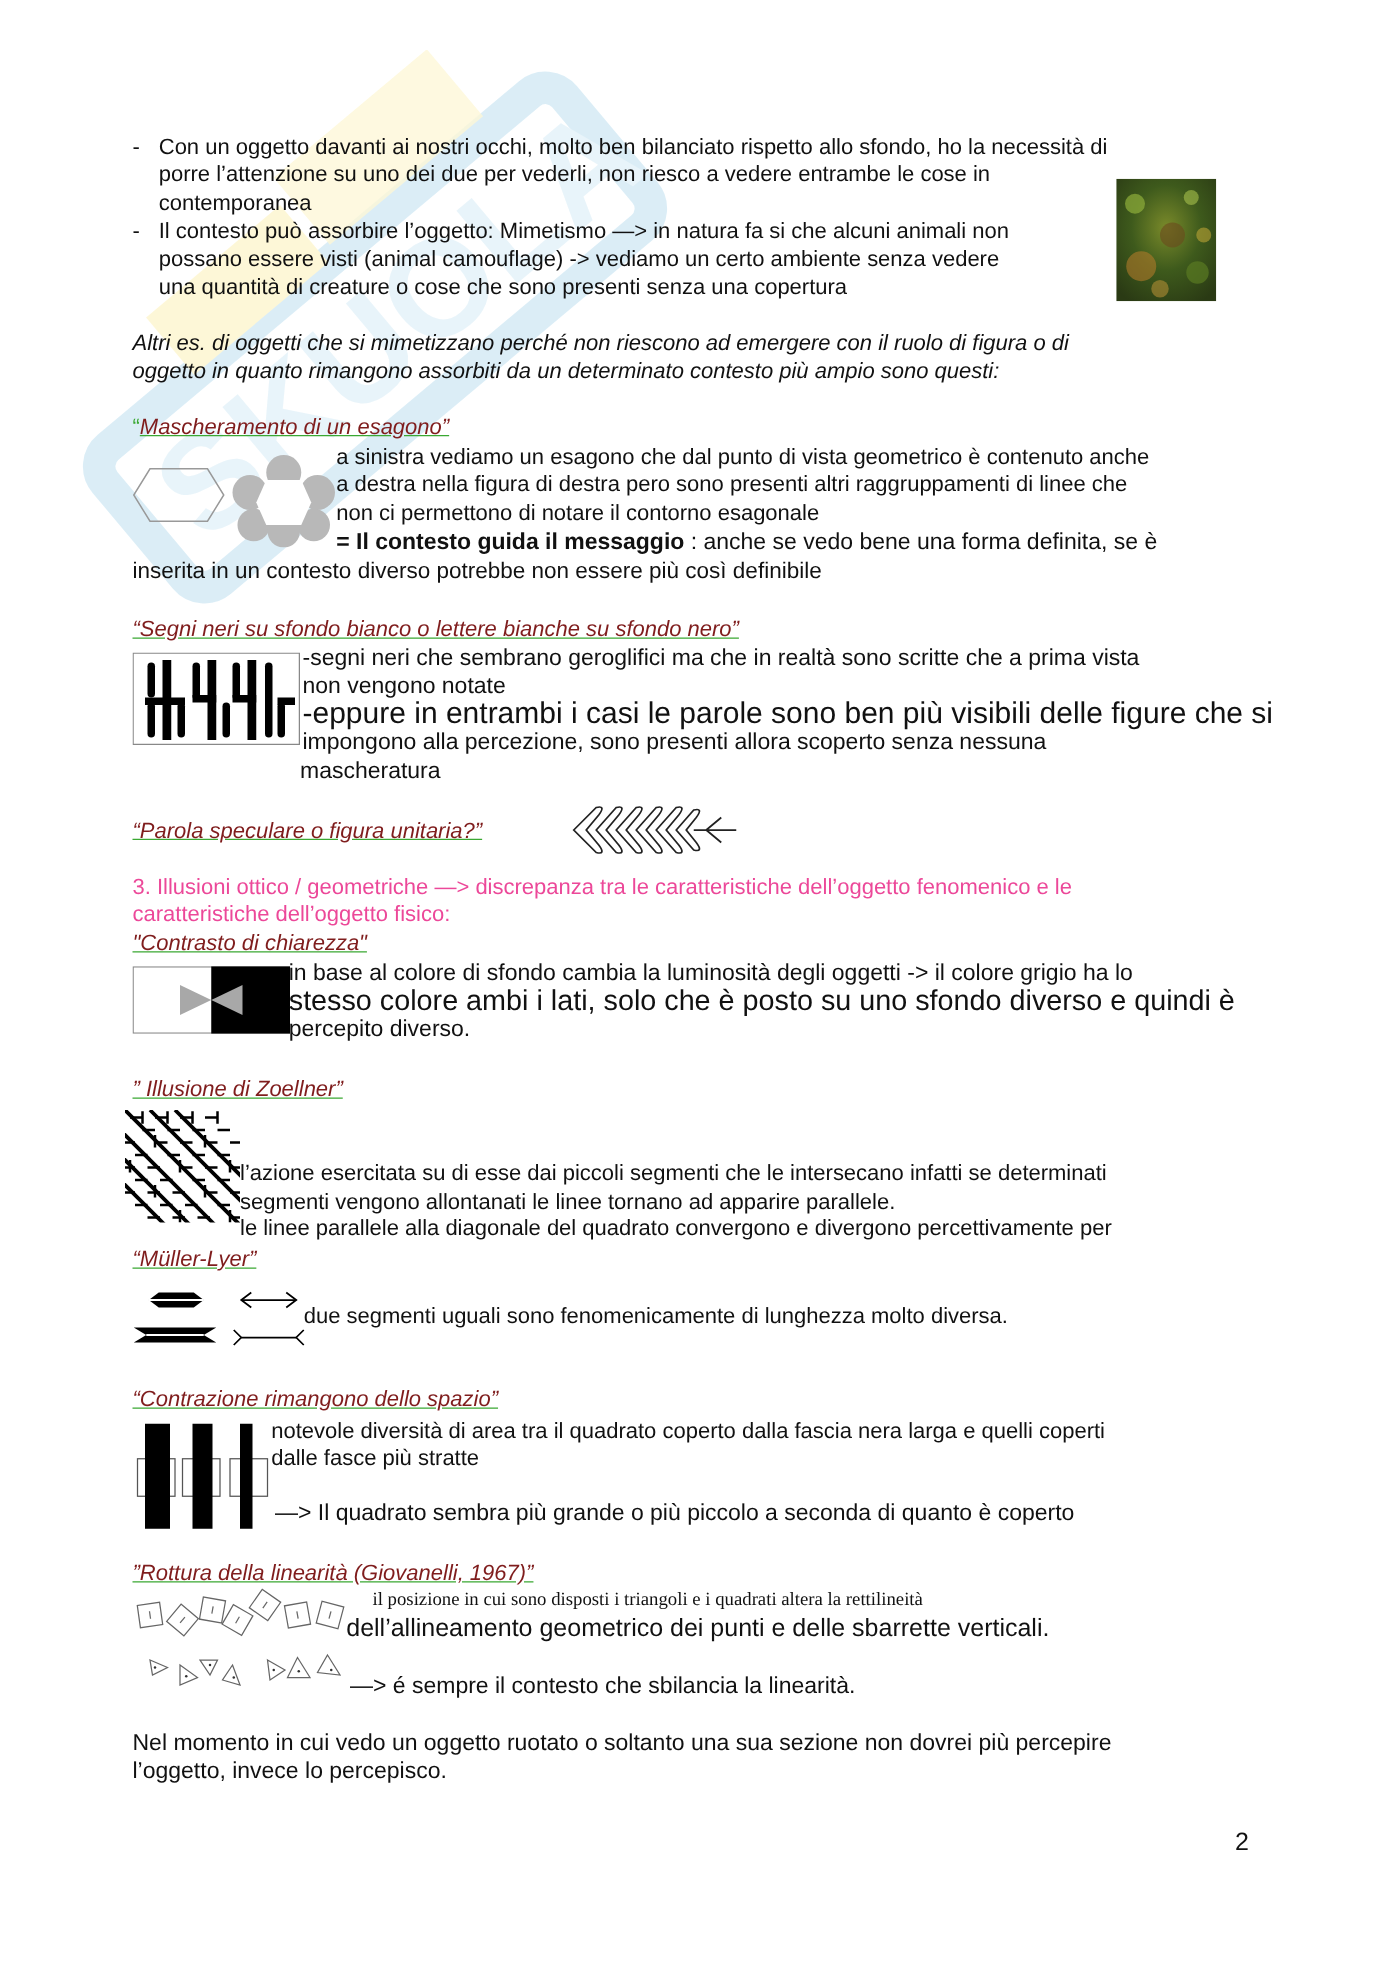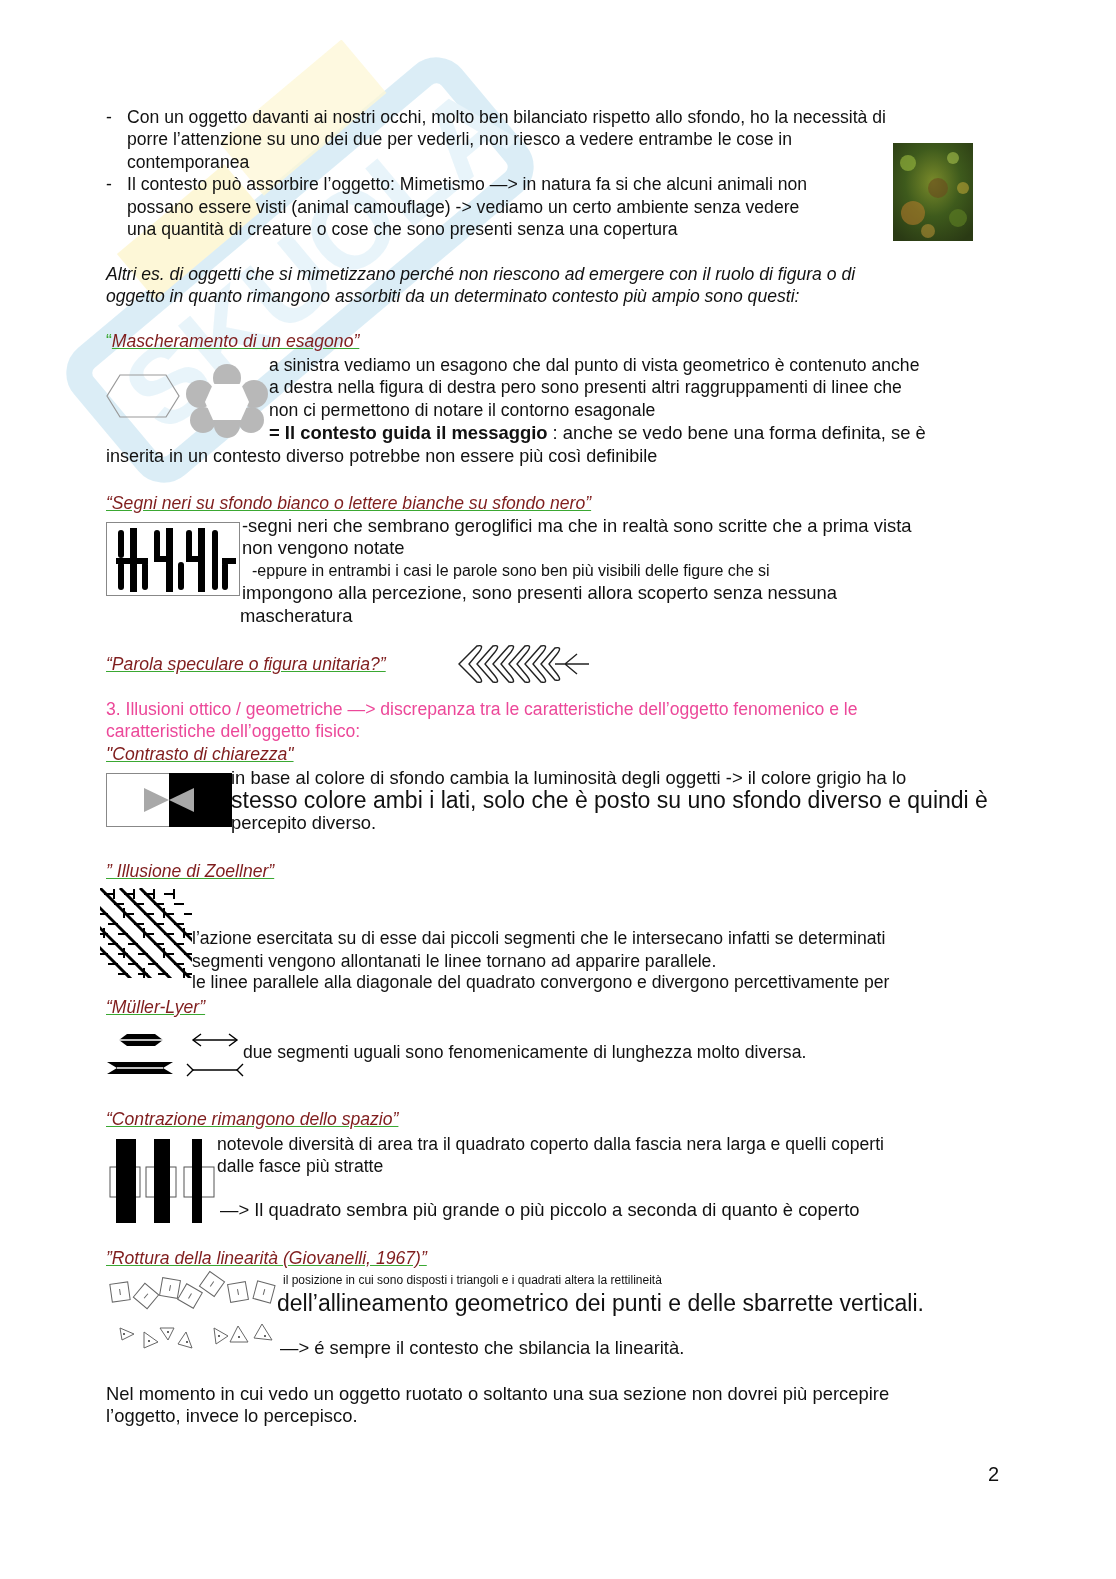--- a/index.html
+++ b/index.html
@@ -100,21 +100,21 @@
     <rect x="80" y="8" width="6" height="30" rx="3"></rect>
     <rect x="92" y="6" width="7" height="64"></rect>
     <rect x="80" y="34" width="19" height="6"></rect>
     <rect x="106" y="8" width="6" height="60" rx="3"></rect>
     <rect x="116" y="36" width="14" height="6"></rect>
     <rect x="116" y="40" width="6" height="28" rx="3"></rect>
   </g>
 </svg>
 <span class="txt" style="left:242px;top:515px;font-size:18.4px;">-segni neri che sembrano geroglifici ma che in realtà sono scritte che a prima vista</span>
 <span class="txt" style="left:242px;top:537px;font-size:18.4px;">non vengono notate</span>
-<span class="txt" style="left:252px;top:560px;font-size:16px;">-eppure in entrambi i casi le parole sono ben più visibili delle figure che si</span>
+<span class="txt" style="left:242px;top:560px;font-size:24px;">-eppure in entrambi i casi le parole sono ben più visibili delle figure che si</span>
 <span class="txt" style="left:242px;top:582px;font-size:18.4px;">impongono alla percezione, sono presenti allora scoperto senza nessuna</span>
 <span class="txt" style="left:240px;top:605px;font-size:18.4px;">mascheratura</span>
 
 <span class="txt green" style="left:106px;top:653px;">“Parola speculare  o figura unitaria?”</span>
 <svg class="abs" style="left:455px;top:640px;" width="140" height="46">
   <g fill="none" stroke="#222" stroke-width="1.4">
     <path d="M4,24 L22,6 Q30,4 24,12 L14,24 L24,36 Q30,44 22,42 Z"></path>
     <path d="M22,24 L38,6 Q46,4 40,12 L30,24 L40,36 Q46,44 38,42 Z"></path>
     <path d="M38,24 L54,6 Q62,4 56,12 L46,24 L56,36 Q62,44 54,42 Z"></path>
     <path d="M54,24 L70,6 Q78,4 72,12 L62,24 L72,36 Q78,44 70,42 Z"></path>
@@ -243,20 +243,20 @@
   <g fill="#333">
     <circle cx="18" cy="64" r="1"></circle>
       <circle cx="43" cy="71" r="1"></circle>
       <circle cx="62" cy="62" r="1"></circle>
     <circle cx="81" cy="72" r="1"></circle>
       <circle cx="113" cy="66" r="1"></circle>
       <circle cx="133" cy="67" r="1"></circle>
       <circle cx="159" cy="66" r="1"></circle>
   </g>
 </svg>
-<span class="txt" style="left:283px;top:1269px;font-size:12px;">il posizione in cui sono disposti i triangoli e i quadrati altera la rettilineità</span>
-<span class="txt" style="left:277px;top:1292px;font-size:23px;">dell’allineamento geometrico dei punti e delle sbarrette verticali.</span>
+<span class="txt" style="left:298px;top:1269px;font-size:15px;font-family:Liberation Serif, serif;">il posizione in cui sono disposti i triangoli e i quadrati altera la rettilineità</span>
+<span class="txt" style="left:277px;top:1292px;font-size:20px;">dell’allineamento geometrico dei punti e delle sbarrette verticali.</span>
 <span class="txt" style="left:280px;top:1337px;font-size:18.4px;">—&gt; é sempre il contesto che sbilancia la linearità.</span>
 
 <span class="txt" style="left:106px;top:1383px;font-size:18.4px;">Nel momento in cui vedo un oggetto ruotato o soltanto una sua sezione non dovrei più percepire</span>
 <span class="txt" style="left:106px;top:1405px;font-size:18.4px;">l’oggetto, invece lo percepisco.</span>
 
 <span class="pagenum" style="left:988px;top:1463px;">2</span>
 
 </body></html>

